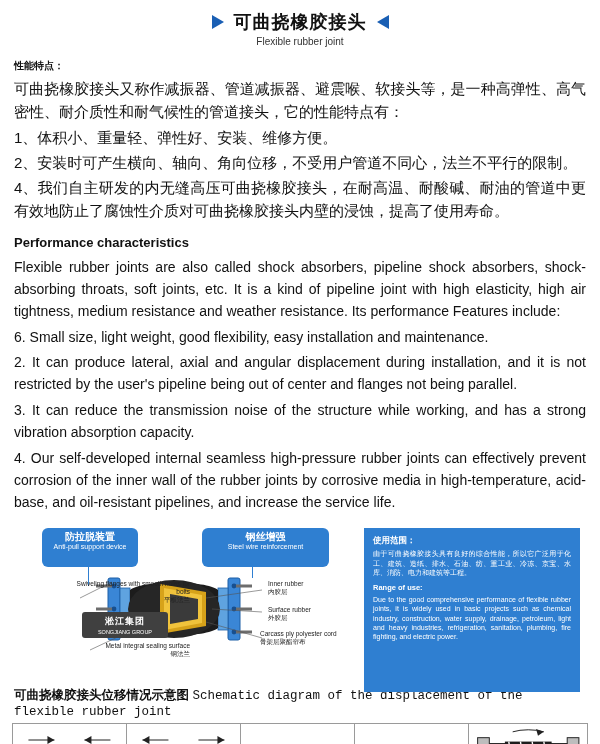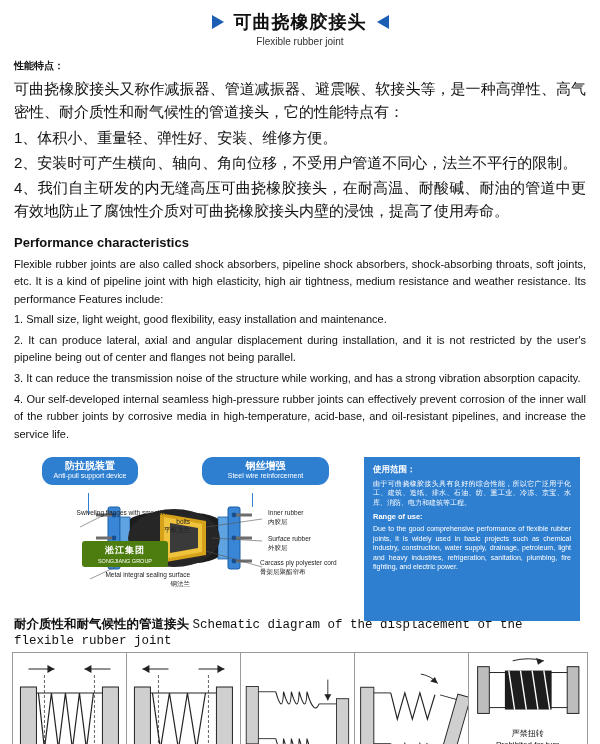--- a/index.html
+++ b/index.html
@@ -26,53 +26,53 @@
   .tri.left  { border-top:7px solid transparent; border-bottom:7px solid transparent; border-left:12px solid #1a5fb4; }
   .tri.right { border-top:7px solid transparent; border-bottom:7px solid transparent; border-right:12px solid #1a5fb4; }
   .title-cn { font-size: 18px; font-weight: bold; letter-spacing: 1px; color:#111;font-family:Liberation Serif, serif; }
   .title-en { font-size: 10px; color:#333; margin-top:2px; }
 
   
   .body-wrap { padding: 6px 14px 0 14px; }
   .h-cn { font-size: 10px; font-weight: bold; margin: 6px 0 4px 0; }
   .p-cn { font-size: 15px; line-height: 1.55; margin: 0 0 2px 0; text-align: justify; }
   .h-en { font-size: 13px; font-weight: bold; margin: 12px 0 6px 0; }
-  .p-en { font-size: 11px; line-height: 1.6; margin: 0 0 3px 0; text-align: justify; }
+  .p-en { font-size: 14px; line-height: 1.6; margin: 0 0 3px 0; text-align: justify; }
 
   
   .fig-panel {
     position: relative;
     margin: 10px 12px 0 12px;
     height: 155px;
   }
   .fig-left {
     position:absolute; left:14px; top:0; width:336px; height:155px;
     background:#ffffff;
   }
   .tag {
     position:absolute;
     background:#2f7fd1; color:#fff; text-align:center;
-    border-radius:11px; padding:3px 6px 4px 6px;
+    border-radius:6px; padding:3px 6px 16px 6px;
   }
   .tag .t1 { font-size: 10px; font-weight:bold; line-height:1.1; }
   .tag .t2 { font-size: 7px; line-height:1.2; margin-top:1px; }
   .tag-anti { left: 16px; top: 4px; width: 96px; }
   .tag-wire { left: 176px; top: 4px; width: 127px; }
 
   .leader { position:absolute; background:#2f7fd1; }
 
   .callout { position:absolute; font-size:6.5px; color:#222; line-height:1.25; }
   .callout.r { text-align:left; }
   .callout.l { text-align:right; }
 
   .joint-img { position:absolute; left:30px; top:40px; width:300px; height:110px; }
 
   .logo-badge {
     position:absolute; left:56px; top:88px; width:86px; height:26px;
-    background:#4d7c0f; border-radius:3px; color:#fff; text-align:center;
+    background:#404040; border-radius:3px; color:#fff; text-align:center;
   }
   .logo-badge .lb1 { font-size:9px; font-weight:bold; margin-top:3px; letter-spacing:1px;}
   .logo-badge .lb2 { font-size:5.5px; margin-top:1px; }
 
   .fig-right {
     position:absolute; right:8px; top:4px; width:216px; height:164px;
     background:#2f7fd1; color:#fff; padding:7px 9px;
     line-height:1.35;
   }
   .fig-right .rt { font-size:8.5px; font-weight:bold; margin-bottom:3px; }
@@ -122,21 +122,21 @@
 
   <div class="body-wrap">
     <div class="h-cn">性能特点：</div>
     <p class="p-cn">可曲挠橡胶接头又称作减振器、管道减振器、避震喉、软接头等，是一种高弹性、高气密性、耐介质性和耐气候性的管道接头，它的性能特点有：</p>
     <p class="p-cn">1、体积小、重量轻、弹性好、安装、维修方便。</p>
     <p class="p-cn">2、安装时可产生横向、轴向、角向位移，不受用户管道不同心，法兰不平行的限制。</p>
     <p class="p-cn">4、我们自主研发的内无缝高压可曲挠橡胶接头，在耐高温、耐酸碱、耐油的管道中更有效地防止了腐蚀性介质对可曲挠橡胶接头内壁的浸蚀，提高了使用寿命。</p>
 
     <div class="h-en">Performance characteristics</div>
     <p class="p-en">Flexible rubber joints are also called shock absorbers, pipeline shock absorbers, shock-absorbing throats, soft joints, etc. It is a kind of pipeline joint with high elasticity, high air tightness, medium resistance and weather resistance. Its performance Features include:</p>
-    <p class="p-en">1. Small size, light weight, good flexibility, easy installation and maintenance.</p>
+    <p class="p-en">6. Small size, light weight, good flexibility, easy installation and maintenance.</p>
     <p class="p-en">2. It can produce lateral, axial and angular displacement during installation, and it is not restricted by the user's pipeline being out of center and flanges not being parallel.</p>
     <p class="p-en">3. It can reduce the transmission noise of the structure while working, and has a strong vibration absorption capacity.</p>
     <p class="p-en">4. Our self-developed internal seamless high-pressure rubber joints can effectively prevent corrosion of the inner wall of the rubber joints by corrosive media in high-temperature, acid-base, and oil-resistant pipelines, and increase the service life.</p>
   </div>
 
   <div class="fig-panel">
 
     <div class="fig-left">
 
       <div class="tag tag-anti">
@@ -217,21 +217,21 @@
 
     <div class="fig-right">
       <div class="rt">使用范围：</div>
       <p class="rp">由于可曲挠橡胶接头具有良好的综合性能，所以它广泛用于化工、建筑、造纸、排水、石油、纺、重工业、冷冻、京宝、水库、消防、电力和建筑等工程。</p>
       <div class="rt2">Range of use:</div>
       <p class="rp">Due to the good comprehensive performance of flexible rubber joints, it is widely used in basic projects such as chemical industry, construction, water supply, drainage, petroleum, light and heavy industries, refrigeration, sanitation, plumbing, fire fighting, and electric power.</p>
     </div>
   </div>
 
   <div class="schem-head">
-    <span class="cn">耐介质性和耐气候性的管道接头</span>
+    <span class="cn">可曲挠橡胶接头位移情况示意图</span>
     <span class="en">Schematic diagram of the displacement of the flexible rubber joint</span>
   </div>
 
   <div class="schem-grid">
 
     <div class="cell">
       <svg viewBox="0 0 110 140" width="100%" height="140">
         <line x1="6" y1="40" x2="104" y2="40" stroke="#222" stroke-width="1"></line>
         <line x1="6" y1="96" x2="104" y2="96" stroke="#222" stroke-width="1"></line>
         <rect x="6" y="34" width="16" height="68" fill="#cfcfcf" stroke="#222" stroke-width="1"></rect>

